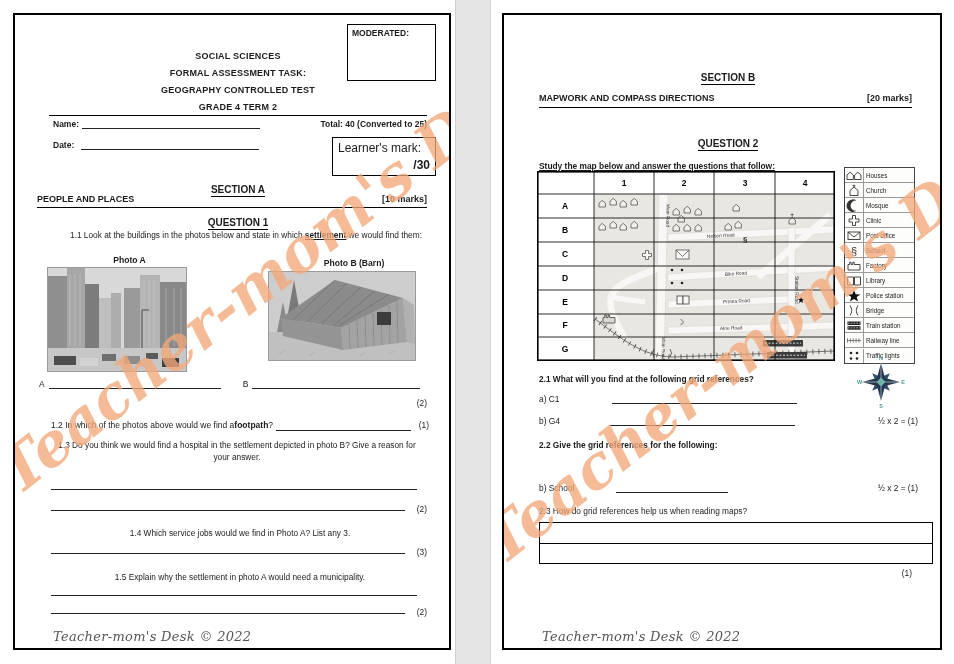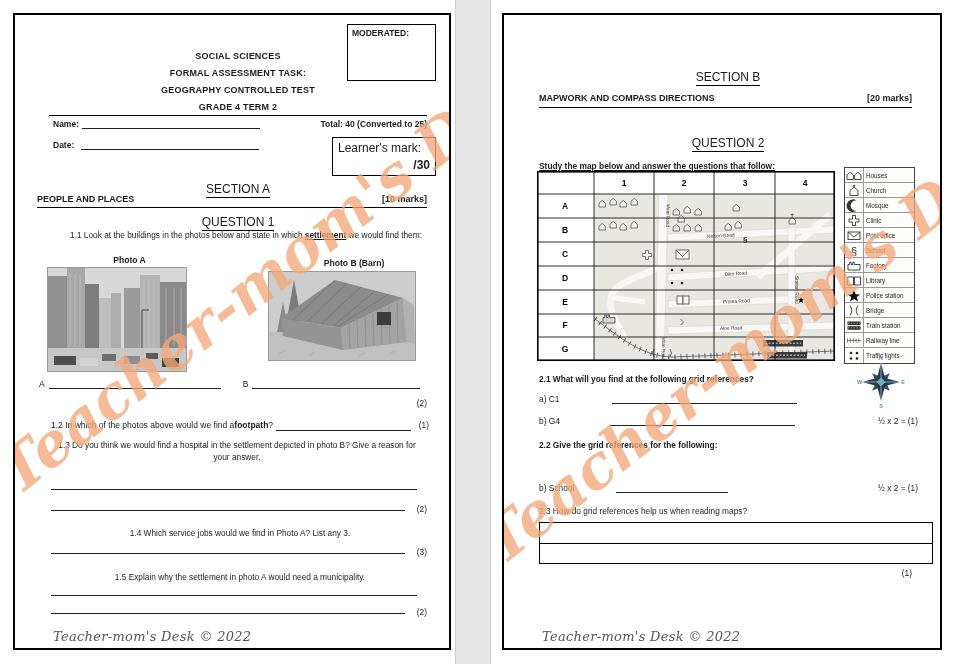--- a/index.html
+++ b/index.html
@@ -11,21 +11,21 @@
   .page { position:absolute; top:13px; height:637px; background:#fff;
           border:2px solid #000; overflow:hidden; }
   .page-left  { left:13px;  width:438px; }
   .page-right { left:502px; width:440px; }
 
   .abs { position:absolute; }
   .bold { font-weight:bold; }
   .ctr { text-align:center;margin-left:12px; }
   .hline { font-size:9px; font-weight:bold; letter-spacing:0.2px; }
   .head-u { display:inline-block; border-bottom:1.2px solid #000; padding-bottom:1px;
-            font-weight:normal; font-size:12px; }
+            font-weight:bold; font-size:10px; }
   .rule { position:absolute; border-bottom:1.2px solid #000; height:0; }
   .q-text { font-size:8.3px; line-height:1.45;text-align:center; }
   .marks { font-size:8.3px; }
   .kw { font-weight:bold; text-decoration:underline; }
   .kwb { font-weight:bold; }
   .ansline { position:absolute; border-bottom:1px solid #222; height:0; }
   .bl { display:inline-block; border-bottom:1px solid #222; height:9px; }
   .row { position:absolute; display:flex; align-items:flex-end; font-size:8.5px; }
 
   .moderated { position:absolute; left:332px; top:9px; width:89px; height:57px;

